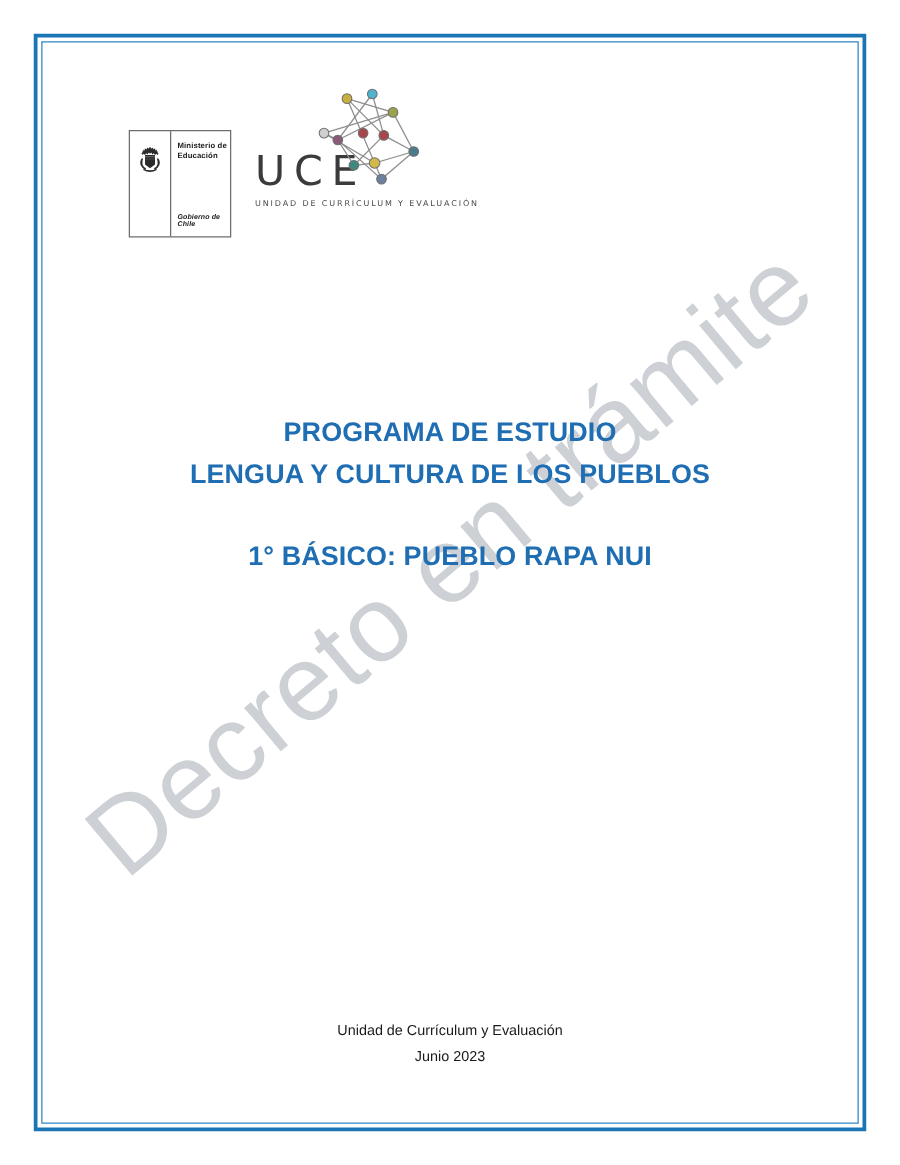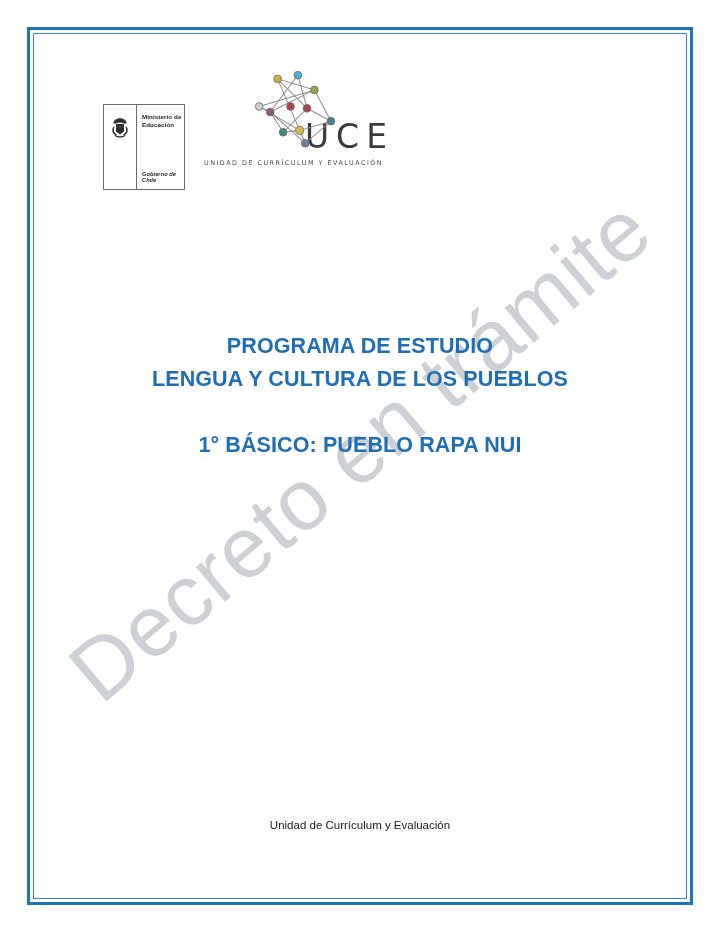--- a/index.html
+++ b/index.html
@@ -109,21 +109,20 @@
     top: 48px;
     width: 190px;
   }
   .uce-word {
     font-size: 33px;
     letter-spacing: 7px;
     color: #3b3b3b;
     font-weight: 400;
     line-height: 34px;
     font-family: "DejaVu Sans", sans-serif;
-    text-align: right;
   }
   .uce-sub {
     margin-top: 5px;
     font-size: 6.4px;
     letter-spacing: 1.5px;
     line-height: 9.5px;
     color: #4a4a4a;
     font-family: "DejaVu Sans", sans-serif;
   }
   .uce-network {
@@ -251,15 +250,16 @@
 
   <div class="title-block">
     <div class="title-line">PROGRAMA DE ESTUDIO</div>
     <div class="title-line">LENGUA Y CULTURA DE LOS PUEBLOS</div>
     <div class="title-spacer"></div>
     <div class="title-line">1° BÁSICO: PUEBLO RAPA NUI</div>
   </div>
 
   <div class="footer">
     <div class="footer-line">Unidad de Currículum y Evaluación</div>
+    <div class="footer-line">Junio 2023</div>
   </div>
 
 </div>
 
 </body></html>

